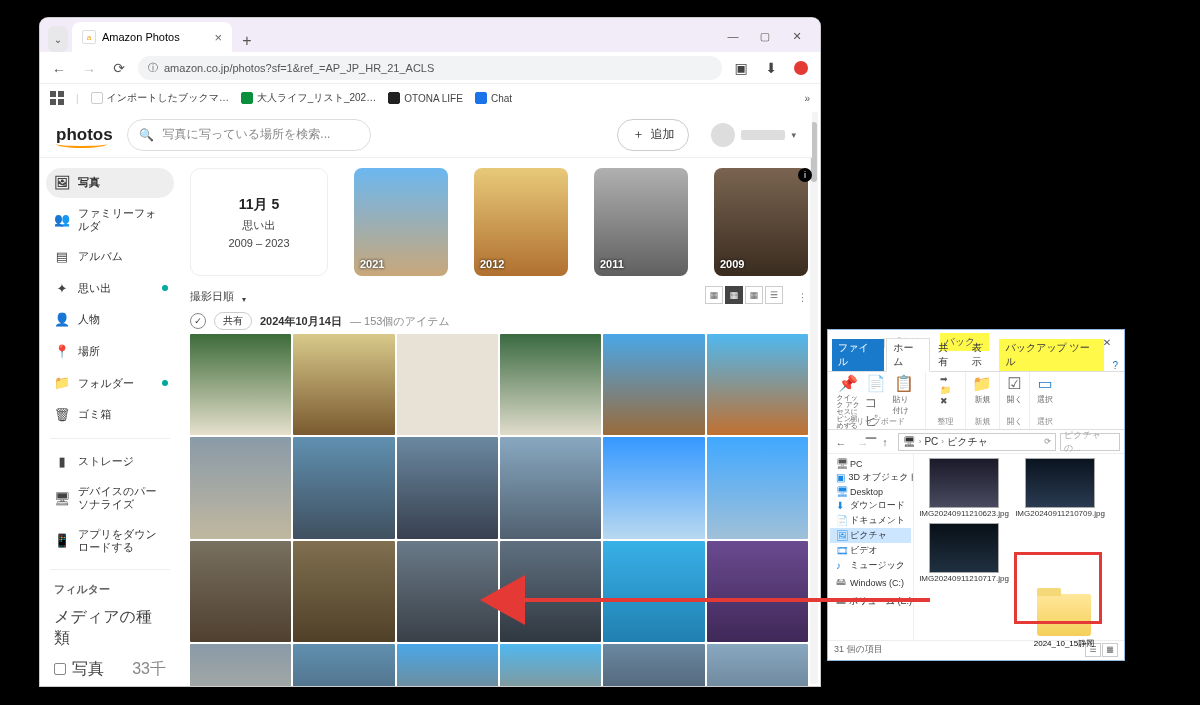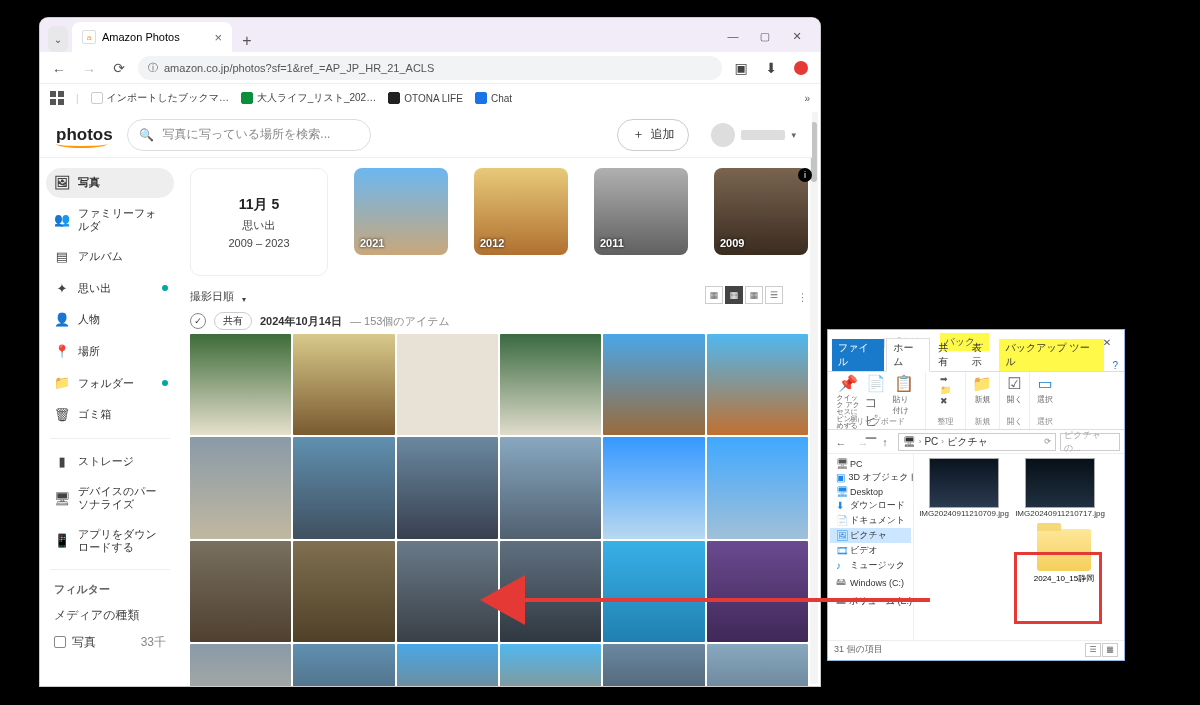--- a/index.html
+++ b/index.html
@@ -44,27 +44,27 @@
   .acct-name{width:44px;height:10px;background:#ddd;border-radius:2px;}
   .caret{font-size:9px;color:#666;}
 
   .sidebar{width:140px;padding:56px 6px 0 6px;display:flex;flex-direction:column;gap:2px;font-size:11px;color:#333;}
   .side-item{display:flex;align-items:center;gap:8px;padding:7px 8px;border-radius:18px;position:relative;line-height:1.2;}
   .side-item.active{background:#eee;font-weight:600;}
   .side-ico{width:16px;text-align:center;font-size:13px;color:#444;flex-shrink:0;}
   .dot-new{width:6px;height:6px;border-radius:50%;background:#00a8a0;position:absolute;right:6px;}
   .side-divider{height:1px;background:#eee;margin:6px 4px;}
   .filter-head{font-size:11px;color:#666;padding:4px 8px;font-weight:600;}
-  .filter-item{display:flex;align-items:center;gap:6px;padding:4px 8px;font-size:12px;color:#444;}
+  .filter-item{display:flex;align-items:center;gap:6px;padding:4px 8px;font-size:16px;color:#444;}
 
   .main{flex:1;padding:56px 12px 0 10px;overflow:hidden;position:relative;}
   .memories-row{display:flex;gap:26px;margin-bottom:10px;}
   .mem-card{width:150px;height:108px;border:1px solid #eee;border-radius:10px;display:flex;flex-direction:column;align-items:center;justify-content:center;font-size:11px;color:#444;gap:4px;}
   .mem-title{font-weight:700;font-size:14px;color:#222;}
-  .thumb{width:94px;height:87px;border-radius:8px;position:relative;overflow:hidden;flex-shrink:0;}
+  .thumb{width:94px;height:108px;border-radius:8px;position:relative;overflow:hidden;flex-shrink:0;}
   .thumb .yr{position:absolute;left:6px;bottom:6px;color:#fff;font-size:11px;font-weight:600;text-shadow:0 0 3px #000;}
   .g1{background:linear-gradient(#6cb7f0,#c9a77a);}
   .g2{background:linear-gradient(#e8c97a,#b07030);}
   .g3{background:linear-gradient(#b0b0b0,#606060);}
   .g4{background:linear-gradient(#7a6450,#3a2c20);}
   .info-dot{position:absolute;right:8px;top:56px;width:14px;height:14px;border-radius:50%;background:#000;color:#fff;font-size:9px;display:flex;align-items:center;justify-content:center;z-index:3;}
 
   .sort-row{display:flex;align-items:flex-end;gap:8px;font-size:11px;color:#444;margin:4px 0 8px 0;}
   .sort-row .spacer{flex:1;}
   .view-toggle{display:flex;gap:2px;}
@@ -512,20 +512,24 @@
           <span>Windows (C:)</span>
         </div>
       <div class="tree-item">
           <span class="ti-ico drive">🖴</span>
           <span>ボリューム (E:)</span>
         </div>
     </div>
 
     <div class="ex-files">
       <div class="file-item">
+          <div class="file-thumb ft1"></div>
+          <span>IMG20240911210623.jpg</span>
+        </div>
+      <div class="file-item">
           <div class="file-thumb ft3"></div>
           <span>IMG20240911210709.jpg</span>
         </div>
       <div class="file-item">
           <div class="file-thumb ft4"></div>
           <span>IMG20240911210717.jpg</span>
         </div>
       <div class="folder-item" style="margin-left:100px;margin-top:6px;">
         <div class="folder-graphic"></div>
         <span>2024_10_15静岡</span>

